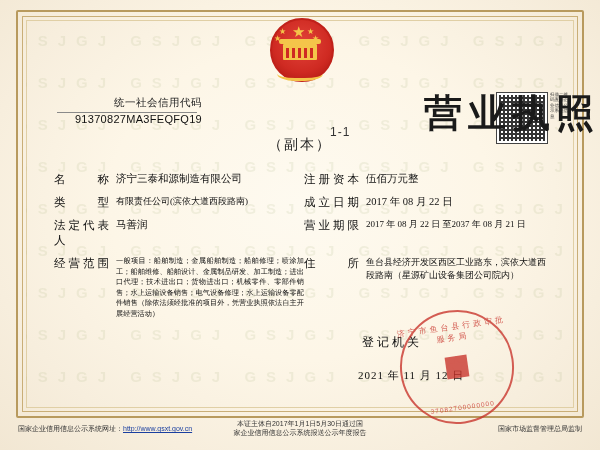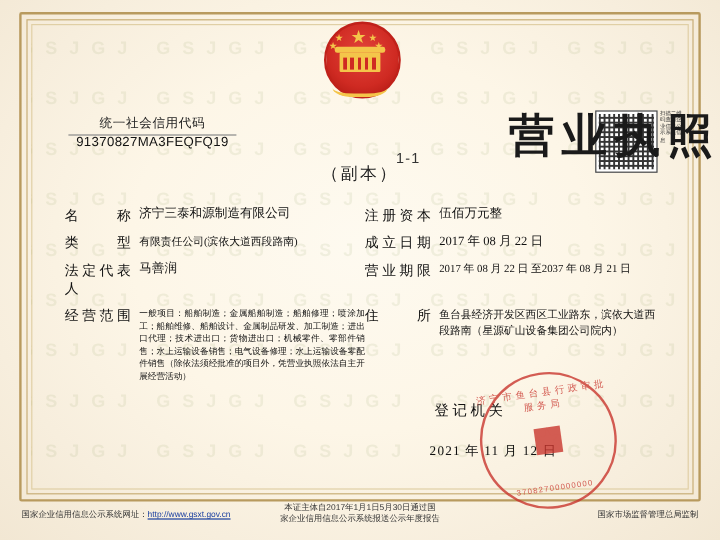--- a/index.html
+++ b/index.html
@@ -89,21 +89,21 @@
     font-family:"Liberation Serif", serif;
     font-size:14px;color:#222;letter-spacing:2px;
   }
   .serial{
     position:absolute;left:330px;top:125px;font-size:12px;color:#333;
     letter-spacing:1px;
   }
 
   
   .code-box{
-    position:absolute;left:52px;top:96px;width:150px;text-align:center;
+    position:absolute;left:52px;top:96px;width:150px;text-align:right;
   }
   .code-label{font-size:10.5px;color:#222;letter-spacing:.5px;}
   .code-line{
     margin-top:2px;border-bottom:1px solid #8a8a8a;width:140px;margin-left:auto;margin-right:auto;
   }
   .code-value{font-size:11px;color:#111;letter-spacing:.3px;padding-bottom:1px;}
 
   
   .qr{
     position:absolute;right:52px;top:92px;width:46px;height:46px;

